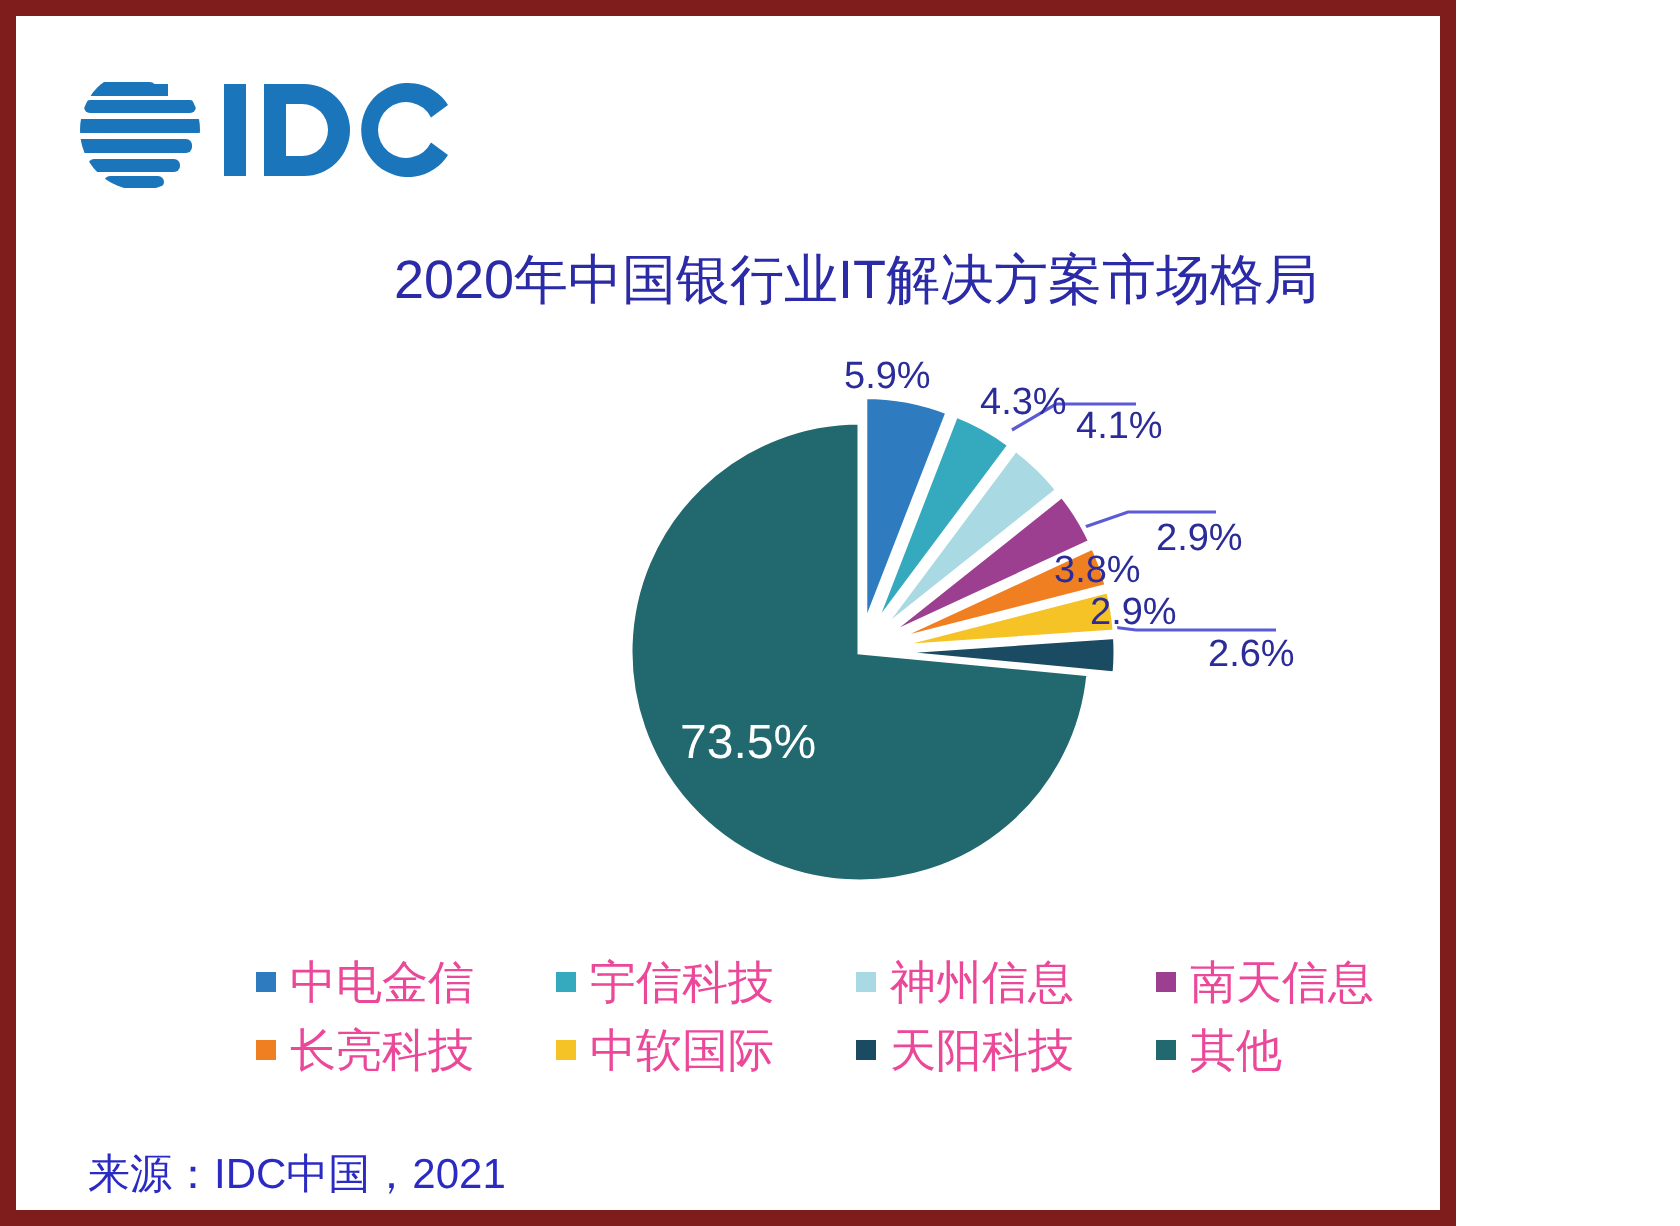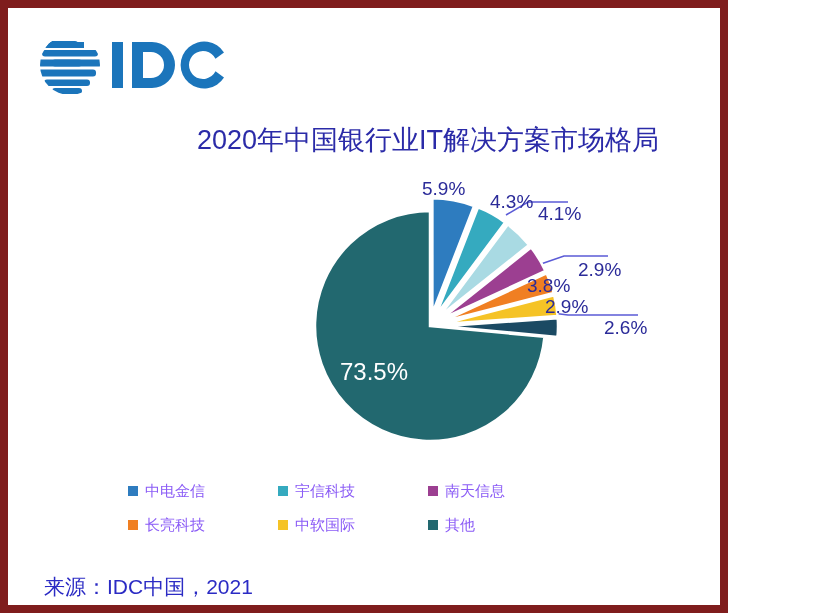--- a/index.html
+++ b/index.html
@@ -84,22 +84,22 @@
     width: 150px;
     flex: 0 0 150px;
   }
   .legend-swatch {
     width: 10px;
     height: 10px;
     margin-right: 7px;
     flex: 0 0 10px;
   }
   .legend-label {
-    font-size: 15px;
-    color: #8b5cf6;
+    font-size: 23px;
+    color: #ec4899;
     white-space: nowrap;
   }
 
   
   #source {
     position: absolute;
     left: 36px;
     top: 565px;
     font-size: 21px;
     color: #2B2BC4;
@@ -173,34 +173,42 @@
     <div class="legend-row">
       <div class="legend-item">
         <span class="legend-swatch" style="background:#2E7CBF"></span>
         <span class="legend-label">中电金信</span>
       </div>
       <div class="legend-item">
         <span class="legend-swatch" style="background:#35AABF"></span>
         <span class="legend-label">宇信科技</span>
       </div>
       <div class="legend-item">
+        <span class="legend-swatch" style="background:#A9DAE3"></span>
+        <span class="legend-label">神州信息</span>
+      </div>
+      <div class="legend-item">
         <span class="legend-swatch" style="background:#9C3F91"></span>
         <span class="legend-label">南天信息</span>
       </div>
     </div>
     <div class="legend-row">
       <div class="legend-item">
         <span class="legend-swatch" style="background:#F07F22"></span>
         <span class="legend-label">长亮科技</span>
       </div>
       <div class="legend-item">
         <span class="legend-swatch" style="background:#F5C326"></span>
         <span class="legend-label">中软国际</span>
       </div>
       <div class="legend-item">
+        <span class="legend-swatch" style="background:#1B4A63"></span>
+        <span class="legend-label">天阳科技</span>
+      </div>
+      <div class="legend-item">
         <span class="legend-swatch" style="background:#22686F"></span>
         <span class="legend-label">其他</span>
       </div>
     </div>
   </div>
 
   <div id="source">来源：IDC中国，2021</div>
 
 </div>
 

